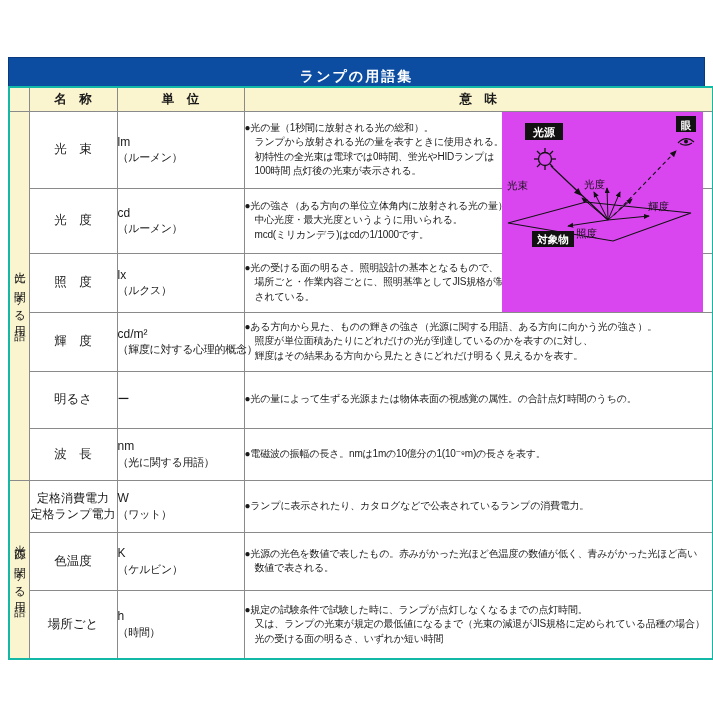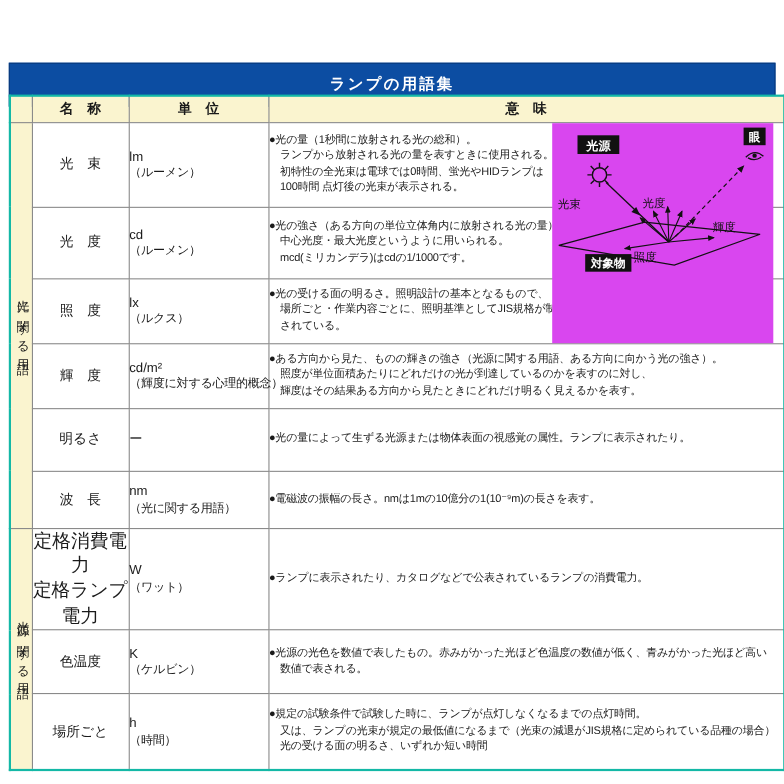--- a/index.html
+++ b/index.html
@@ -34,21 +34,21 @@
     background:#faf4cf;text-align:center;vertical-align:middle;font-weight:normal;
   }
   .vtext{
     writing-mode:vertical-rl;text-orientation:upright;
     font-size:11.5px;letter-spacing:3px;color:#1a1a1a;
     display:inline-block;line-height:1;
   }
   td.name{
     text-align:center;font-size:12.5px;white-space:pre-line;line-height:1.35;
   }
-  tr.r7 td.name{font-size:17px;}
+  tr.r7 td.name{font-size:12px;}
   td.unit{}
   .unit-sym{font-size:12px;line-height:1.3;}
   .unit-kana{font-size:11px;letter-spacing:-0.3px;white-space:nowrap;line-height:1.3;}
   td.meaning{padding:2px 4px 2px 8px;}
   .mtext{
     font-size:10px;line-height:1.45;letter-spacing:-0.2px;
     white-space:pre-line;text-indent:-10px;padding-left:10px;
   }
   tr.rh{height:24px;}
   tr.r1{height:77px;} tr.r2{height:65px;} tr.r3{height:59px;}
@@ -133,21 +133,21 @@
 輝度はその結果ある方向から見たときにどれだけ明るく見えるかを表す。</div>
       </td>
     </tr>
     <tr class="r5">
       <td class="name">明るさ</td>
       <td class="unit">
         <div class="unit-sym">ー</div>
         <div class="unit-kana"></div>
       </td>
       <td class="meaning">
-        <div class="mtext">●光の量によって生ずる光源または物体表面の視感覚の属性。ランプに表示されたり。</div>
+        <div class="mtext">●光の量によって生ずる光源または物体表面の視感覚の属性。の合計点灯時間のうちの。</div>
       </td>
     </tr>
     <tr class="r6">
       <td class="name">波　長</td>
       <td class="unit">
         <div class="unit-sym">nm</div>
         <div class="unit-kana">（光に関する用語）</div>
       </td>
       <td class="meaning">
         <div class="mtext">●電磁波の振幅の長さ。nmは1mの10億分の1(10⁻⁹m)の長さを表す。</div>

